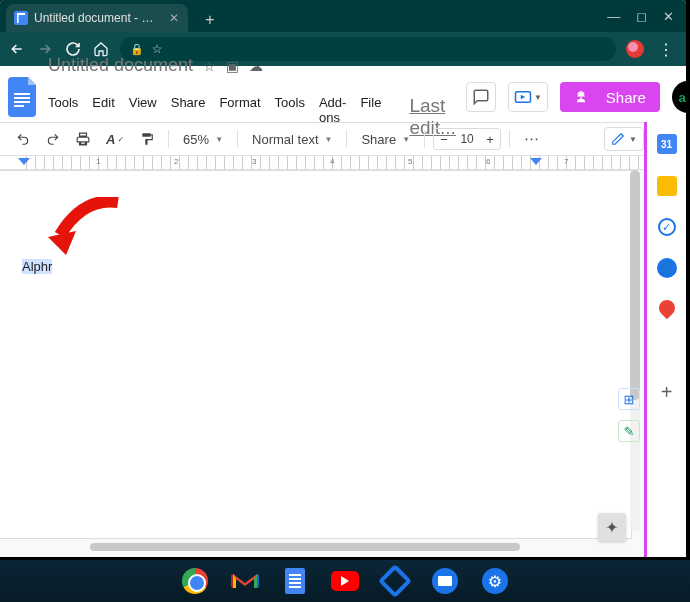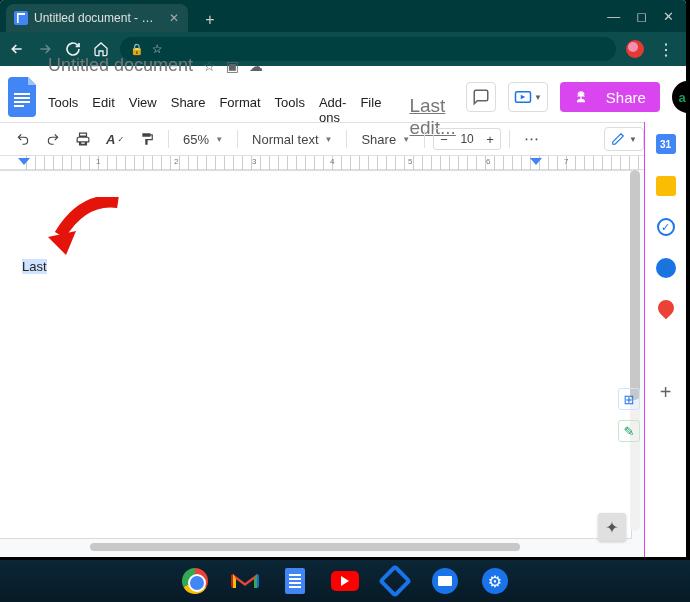--- a/index.html
+++ b/index.html
@@ -71,21 +71,21 @@
 .vscroll { position:absolute; top:14px; right:4px; width:10px; bottom:26px; background:#f1f1f1; border-radius:5px; }
 .vscroll-thumb { position:absolute; top:0; width:10px; height:230px; background:#c8c8c8; border-radius:5px; }
 .hscroll { position:absolute; left:90px; bottom:6px; width:430px; height:8px; background:#c8c8c8; border-radius:4px; }
 .explore { position:absolute; right:18px; bottom:16px; width:28px; height:28px; background:#e0e0e0; border-radius:3px; display:flex; align-items:center; justify-content:center; cursor:pointer; color:#555; box-shadow:0 1px 3px rgba(0,0,0,0.2); }
 
 .side-actions { position:absolute; right:4px; top:232px; width:22px; display:flex; flex-direction:column; gap:10px; }
 .side-actions .sact { width:22px; height:22px; border-radius:3px; display:flex; align-items:center; justify-content:center; font-size:13px; cursor:pointer; }
 .sact.c1{color:#1a73e8;border:1px solid #cfe2ff;}
 .sact.c2{color:#0f9d58;border:1px solid #c8e6c9;}
 
-.side-panel { position:absolute; top:122px; right:0; width:42px; bottom:0; background:#fff; border-left:1px solid #d946ef; display:flex; flex-direction:column; align-items:center; padding-top:12px; gap:22px; }
+.side-panel { position:absolute; top:122px; right:0; width:42px; bottom:0; background:#fff; border-left:3px solid #d946ef; display:flex; flex-direction:column; align-items:center; padding-top:12px; gap:22px; }
 .sp-icon { width:20px; height:20px; cursor:pointer; display:flex; align-items:center; justify-content:center; font-size:16px; border-radius:3px; }
 .sp-cal { background:#4285f4; color:#fff; font-size:10px; font-weight:bold; }
 .sp-keep { background:#fbbc04; }
 .sp-tasks { color:#1a73e8; border:2px solid #1a73e8; border-radius:50%; font-size:11px; width:18px; height:18px; }
 .sp-contacts { background:#1a73e8; color:#fff; border-radius:50%; font-size:12px; }
 .sp-maps { position:relative; width:16px; height:20px; }
 .sp-maps::before{content:"";position:absolute;top:0;left:0;width:16px;height:16px;border-radius:50% 50% 50% 0;background:#ea4335;transform:rotate(-45deg);}
 .sp-plus { color:#5f6368; font-size:20px; font-weight:300; margin-top:40px; }
 
 .taskbar { position:absolute; left:0; bottom:0; width:690px; height:42px; background:linear-gradient(#0b2636,#071a26); display:flex; align-items:center; justify-content:center; gap:22px; }
@@ -288,21 +288,21 @@
       <svg class="tab-marker" style="left:530px;" width="12" height="10">
           <polygon points="0,0 12,0 6,7" fill="#4285f4"></polygon>
         </svg>
     </div>
     <div class="page">
       <svg class="arrow-ann" width="80" height="60">
         <path d="M 70 5 Q 35 0 12 38" fill="none" stroke="#e5140a" stroke-width="12"></path>
         <polygon points="0,40 28,34 18,58" fill="#e5140a"></polygon>
       </svg>
       <div class="page-content">
-        <span class="sel-text">Last</span>
+        <span class="sel-text">Alphr</span>
       </div>
     </div>
     <div class="vscroll">
         <div class="vscroll-thumb"></div>
       </div>
     <div class="hscroll"></div>
     <div class="explore">✦</div>
     <div class="side-actions">
       <div class="sact c1">⊞</div>
       <div class="sact c2">✎</div>

